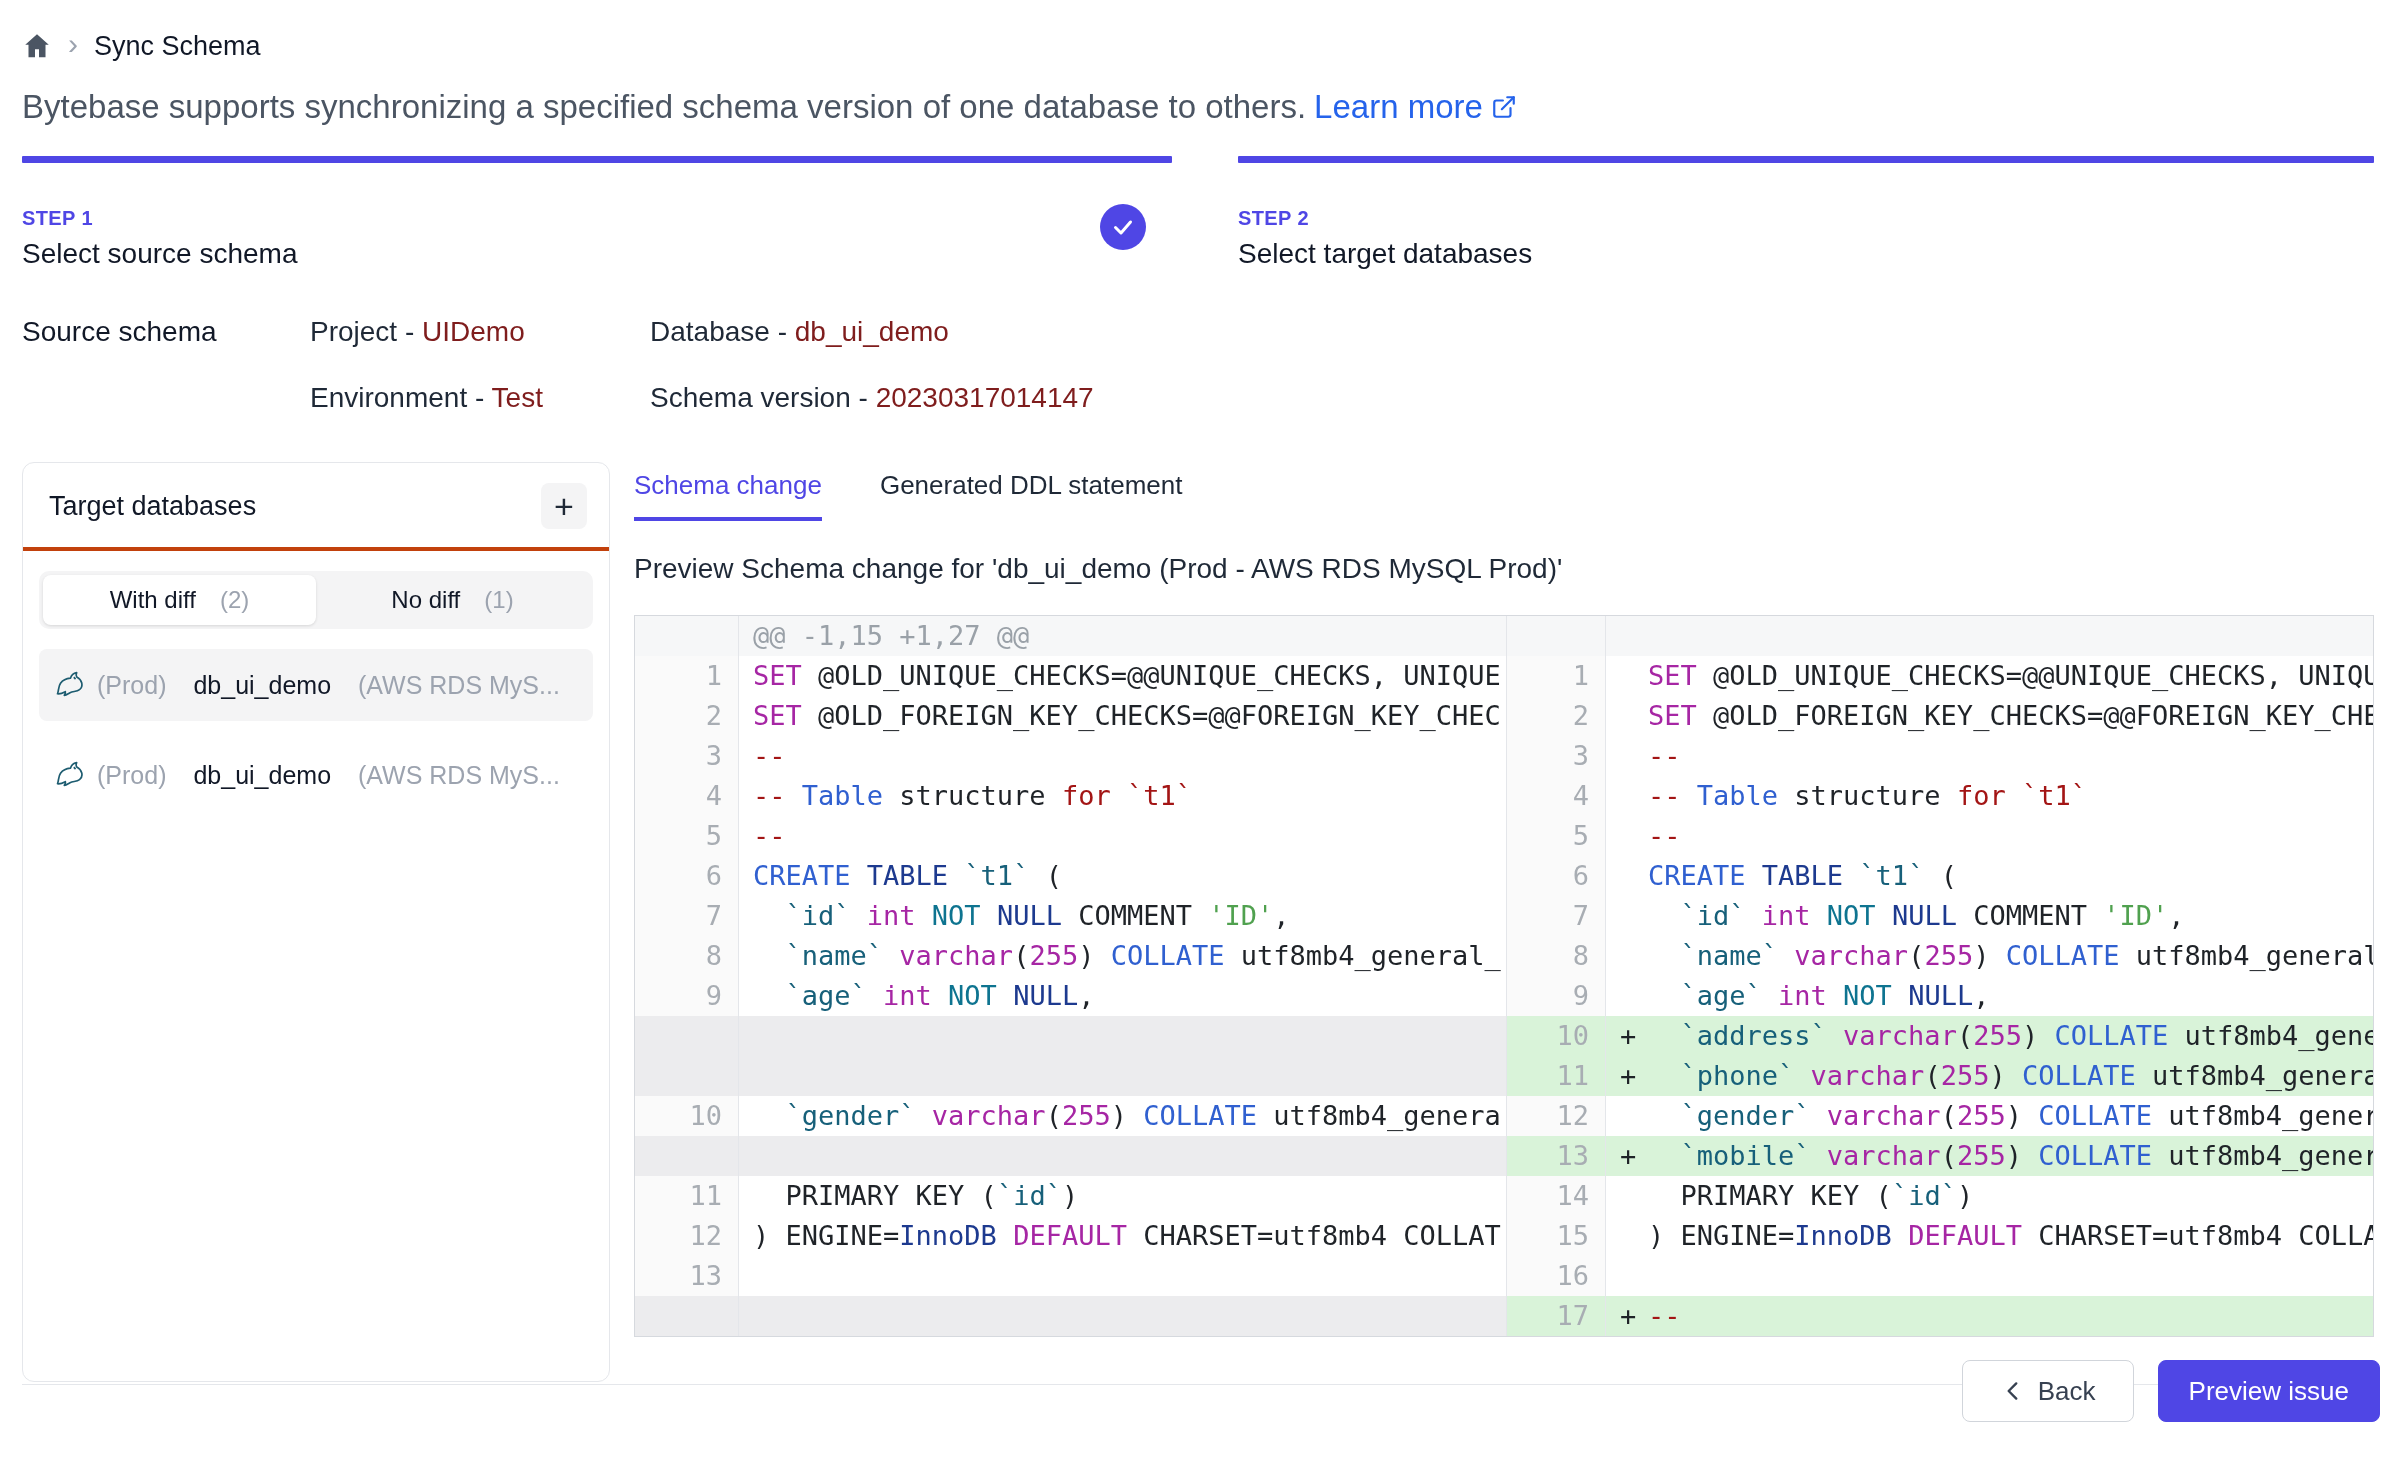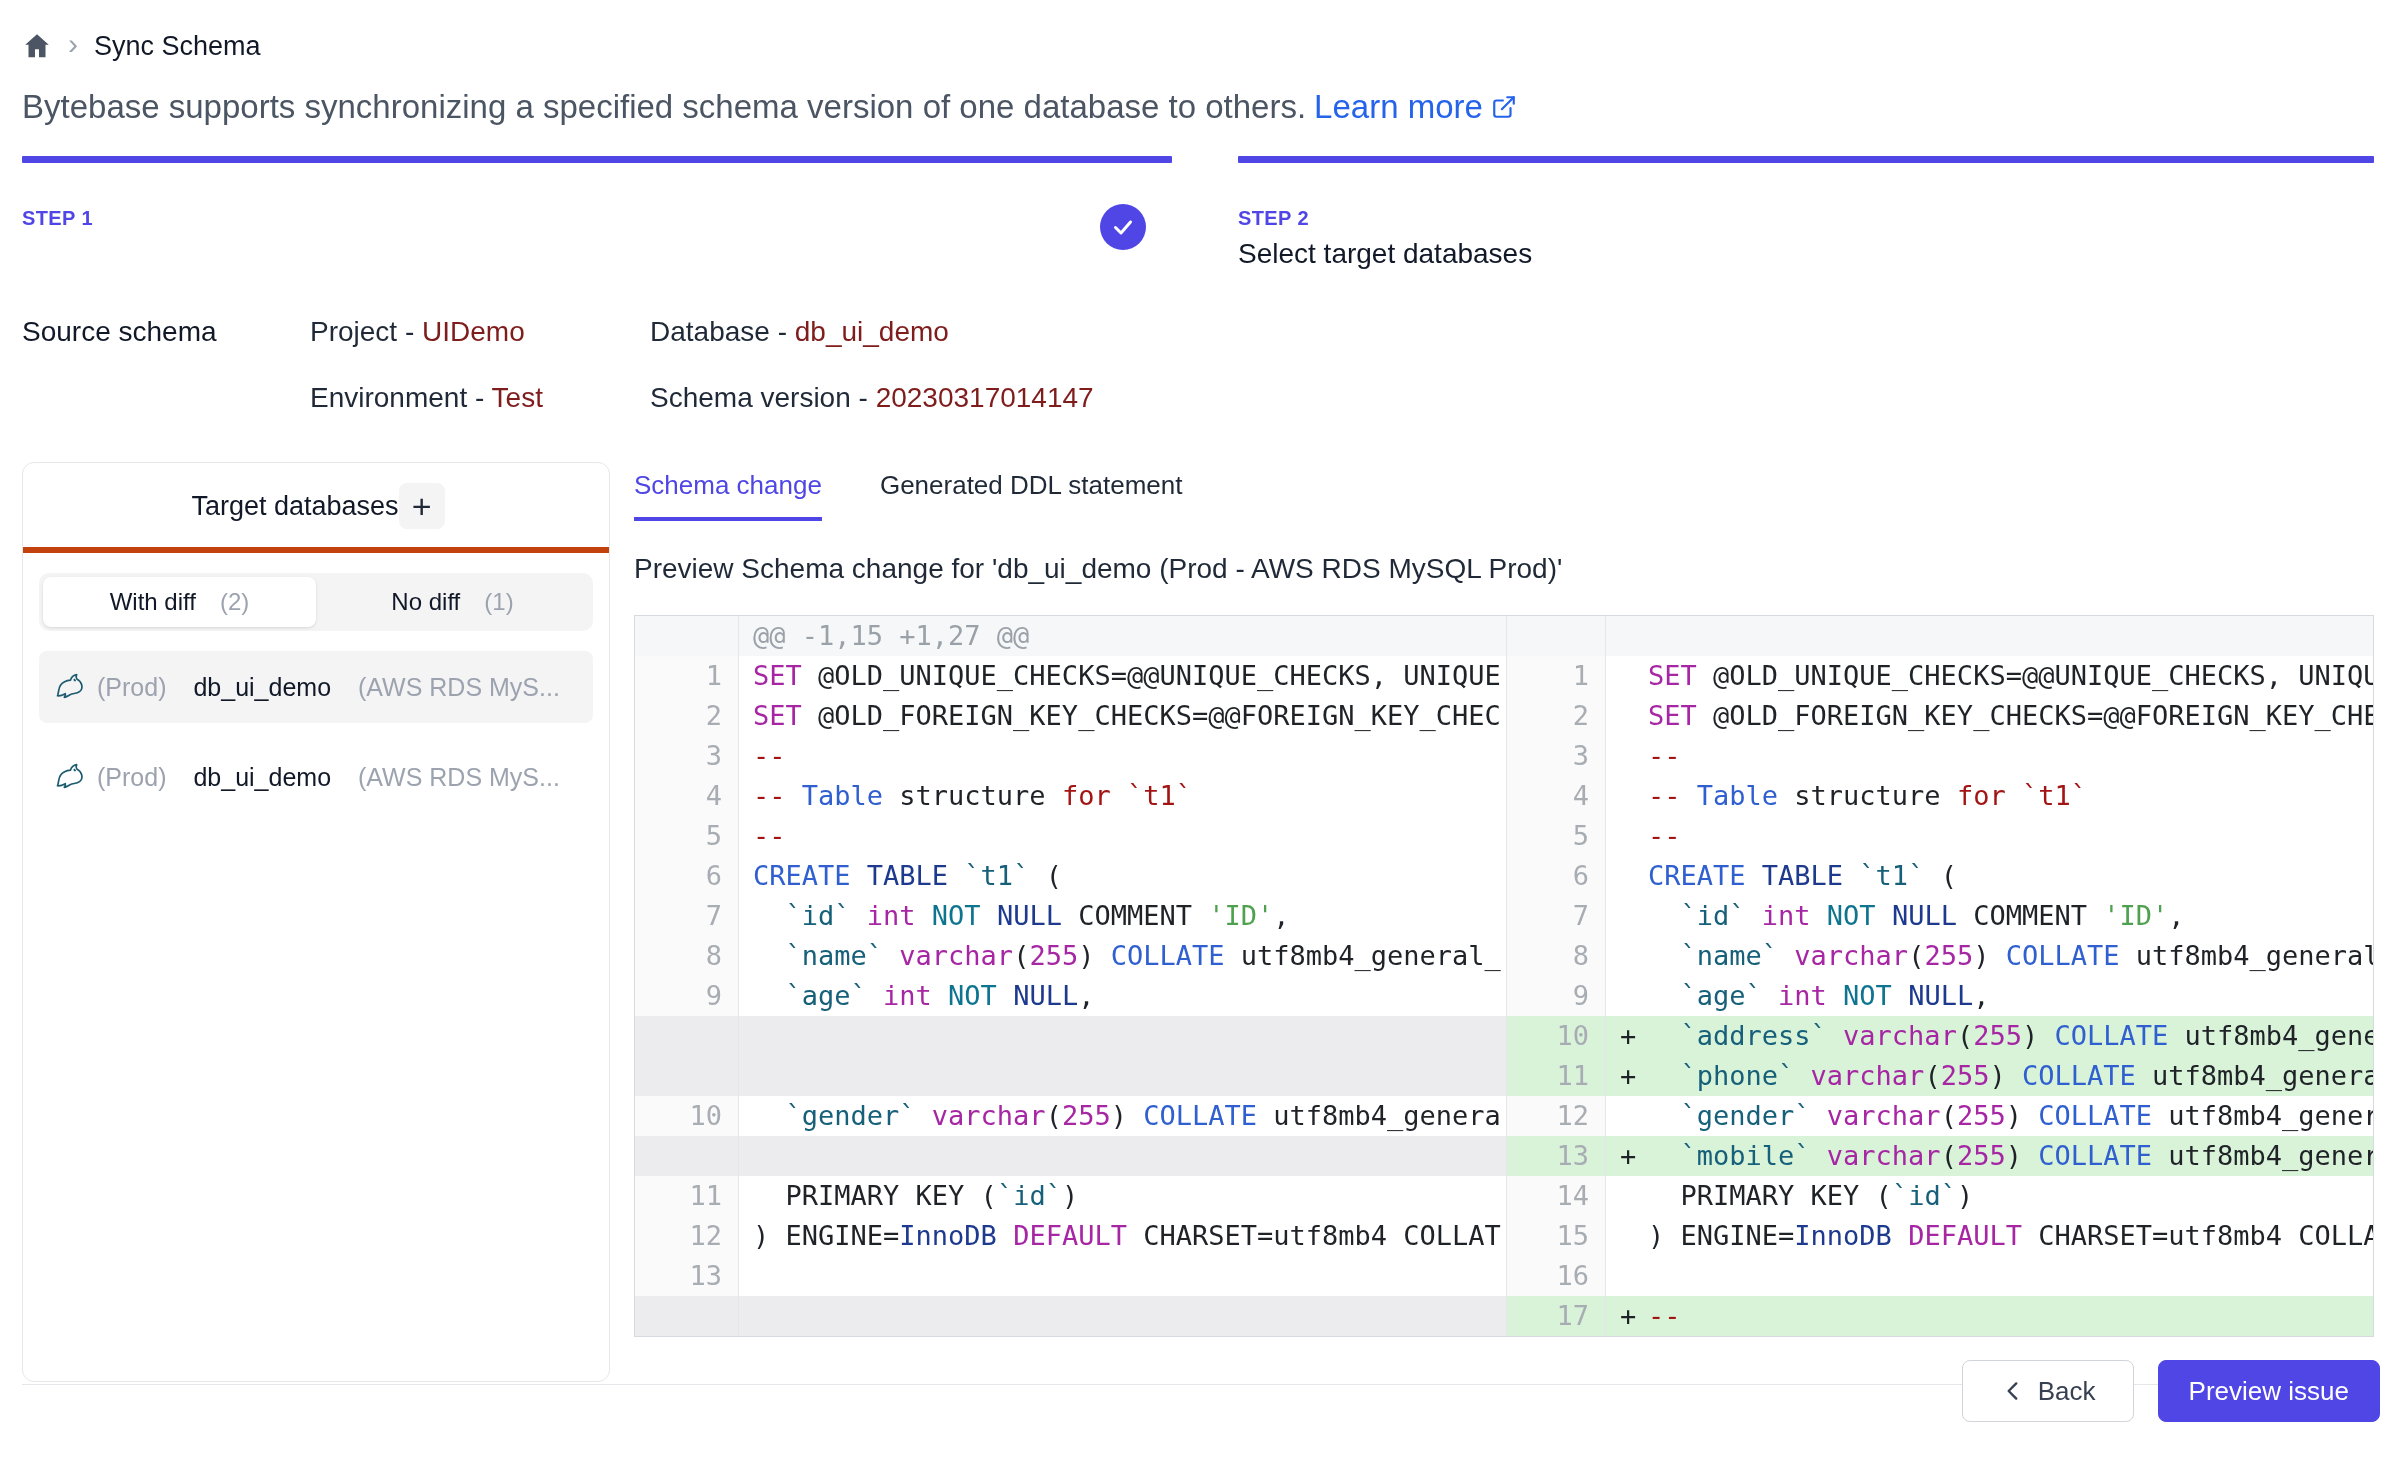--- a/index.html
+++ b/index.html
@@ -37,21 +37,21 @@
   
   .source { margin-top:46px; display:flex; font-size:28px; }
   .source-label { width:288px; color:#111827; }
   .source-fields { display:grid; grid-template-columns:340px auto; row-gap:34px; }
   .field { white-space:nowrap; }
   .field a { color:#7f1d1d; text-decoration:none; }
 
   
   .main { margin-top:48px; display:flex; align-items:flex-start; }
   .panel { width:588px; height:920px; border:1px solid #e5e7eb; border-radius:12px; background:#fff; overflow:hidden; flex:none; }
-  .panel-head { display:flex; align-items:center; justify-content:center; padding:20px 22px 18px 26px; border-bottom:6px solid #c2410c; }
+  .panel-head { display:flex; align-items:center; justify-content:space-between; padding:20px 22px 18px 26px; border-bottom:4px solid #c2410c; }
   .panel-title { font-size:27px; color:#111827; }
   .plus-btn { width:46px; height:46px; border-radius:8px; background:#f4f4f5; border:none; cursor:pointer;
     font-size:34px; font-weight:300; color:#1f2937; line-height:40px; display:flex; align-items:center; justify-content:center; }
   .seg-track { margin:20px 16px 0 16px; background:#f4f4f5; border-radius:10px; padding:4px; display:flex; }
   .seg { flex:1; height:50px; display:flex; align-items:center; justify-content:center; gap:24px;
     font-size:24px; color:#111827; border-radius:8px; cursor:pointer; }
   .seg.active { background:#fff; box-shadow:0 1px 3px rgba(0,0,0,.12); }
   .seg .count { color:#9ca3af; }
   .db-list { margin-top:20px; padding:0 16px; display:flex; flex-direction:column; gap:18px;justify-content:center; }
   .db-item { display:flex; align-items:center; gap:10px; height:72px; padding:0 14px; border-radius:8px;
@@ -116,20 +116,21 @@
         <polyline points="15 3 21 3 21 9"></polyline>
         <line x1="10" y1="14" x2="21" y2="3"></line>
       </svg>
     </a>
   </div>
 
   <div class="steps">
     <div class="step one">
       <div class="step-bar"></div>
       <div class="step-label">STEP 1</div>
+      <div class="step-title">Select source schema</div>
       <div class="check-badge">
         <svg viewBox="0 0 24 24" fill="none" stroke="#fff" stroke-width="3" stroke-linecap="round" stroke-linejoin="round">
           <polyline points="4.5 12.5 10 18 19.5 7"></polyline>
         </svg>
       </div>
     </div>
     <div class="step two">
       <div class="step-bar"></div>
       <div class="step-label">STEP 2</div>
       <div class="step-title">Select target databases</div>

